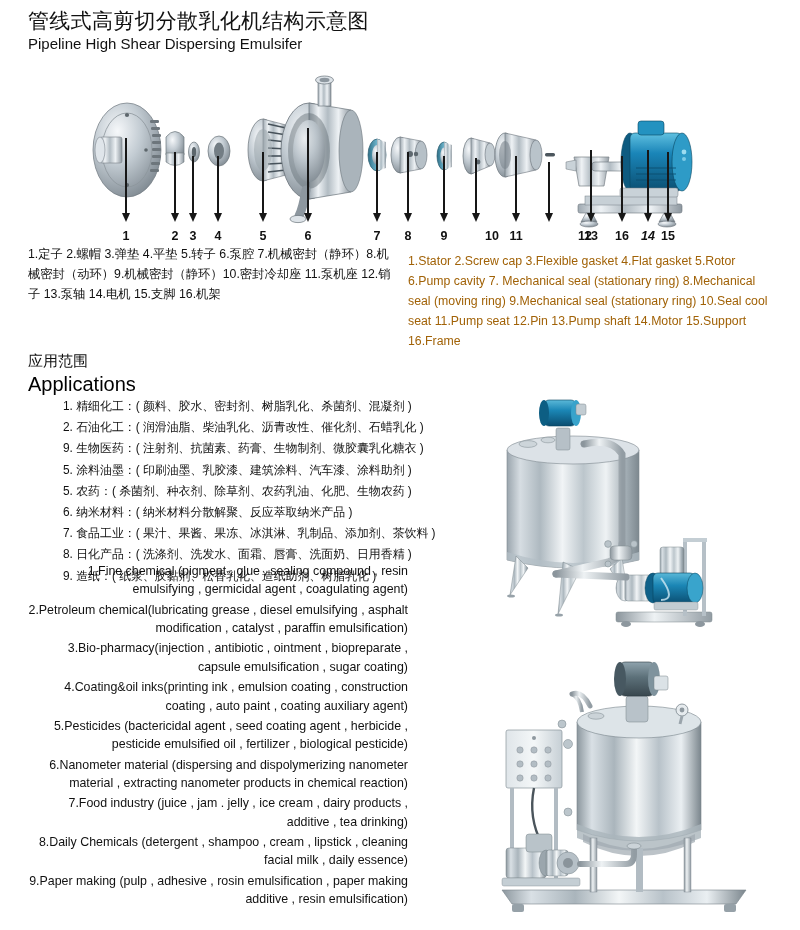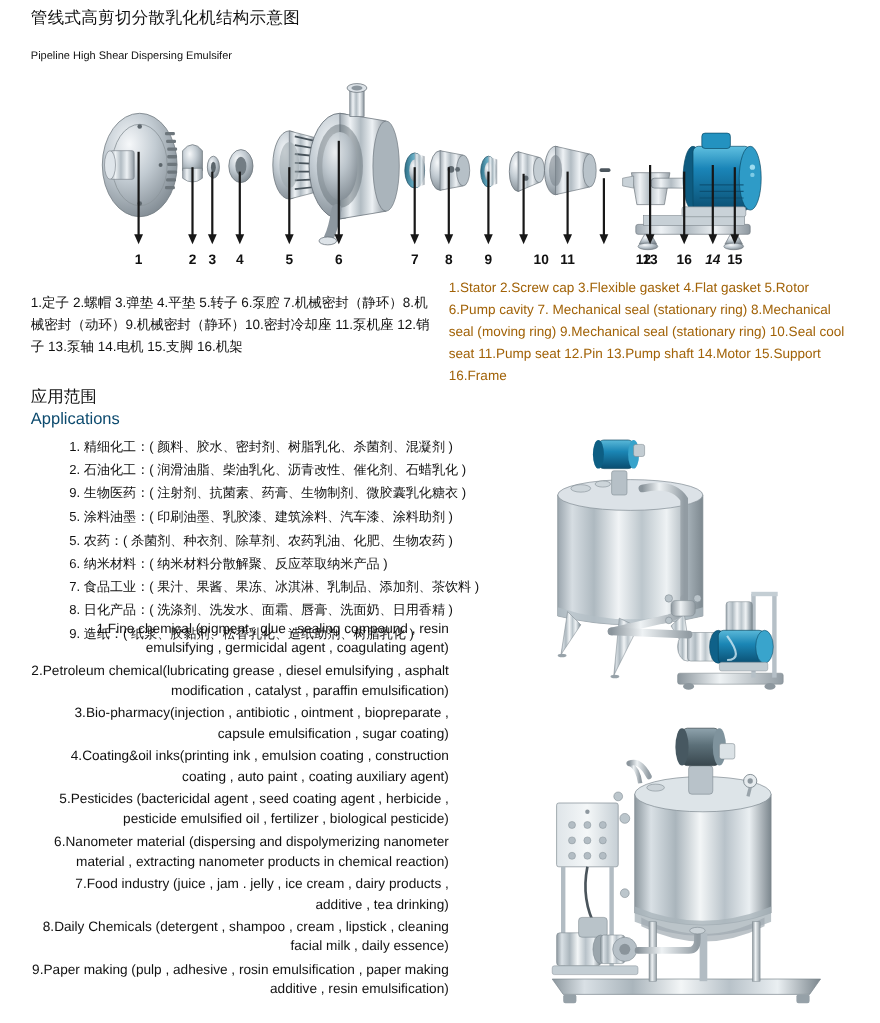--- a/index.html
+++ b/index.html
@@ -8,22 +8,22 @@
     width: 800px; height: 930px;
     background: #ffffff;
     font-family: "Liberation Sans", "DejaVu Sans", sans-serif;
     color: #1a1a1a;
     overflow: hidden;
   }
   #page { position: relative; width: 800px; height: 930px; background: #fff; }
 
   
   .title-block { position: absolute; left: 28px; top: 8px; }
-  .title-cn { font-size: 15px; letter-spacing: .3px; color: #111; line-height: 1.25; white-space: nowrap; text-align: right; }
-  .title-en { font-size: 10px; color: #111; line-height: 1.3; white-space: nowrap; margin-top: 18px; }
+  .title-cn { font-size: 21px; letter-spacing: .3px; color: #111; line-height: 1.25; white-space: nowrap; text-align: right; }
+  .title-en { font-size: 15px; color: #111; line-height: 1.3; white-space: nowrap; margin-top: 0; }
 
   
   #diagram { position: absolute; left: 0; top: 58px; width: 800px; height: 190px; }
   #diagram svg { position: absolute; left: 0; top: 0; }
 
   
   #callouts { position: absolute; left: 0; top: 150px; width: 800px; height: 100px; }
   .leader { position: absolute; width: 1.3px; background: #171717; bottom: 36px; }
   .leader::after {
     content: ""; position: absolute; left: 50%; bottom: -8px;
@@ -31,29 +31,29 @@
     border-left: 4px solid transparent; border-right: 4px solid transparent;
     border-top: 9px solid #171717;
   }
   .callout-num {
     position: absolute; bottom: 8px; transform: translateX(-50%);
     font-size: 12.5px; font-weight: 700; color: #111;
     font-family: "Liberation Sans", sans-serif; line-height: 1;
   }
 
   
-  .parts-cn { position: absolute; left: 28px; top: 266px; width: 368px;
+  .parts-cn { position: absolute; left: 28px; top: 245px; width: 368px;
               font-size: 12.3px; line-height: 1.62; color: #111; }
   .parts-en { position: absolute; left: 408px; top: 252px; width: 372px;
               font-size: 12.3px; line-height: 1.62; color: #a16207; }
 
   
   .app-head { position: absolute; left: 28px; top: 352px; }
   .app-head .cn { font-size: 15px; color: #111; line-height: 1.25; }
-  .app-head .en { font-size: 15px; color: #0c4a6e; line-height: 1.3; }
+  .app-head .en { font-size: 20px; color: #000000; line-height: 1.3; }
 
   .app-cn { position: absolute; left: 28px; top: 396px; width: 380px;
             font-size: 11.9px; line-height: 1.78; color: #111; }
   .app-cn div { white-space: nowrap; margin-left: 35px; }
 
   .app-en { position: absolute; left: 26px; top: 562px; width: 382px;
             font-size: 12.4px; line-height: 1.48; color: #111; }
   .app-en p { margin: 0 0 2px 0; text-align: right; }
 
   

